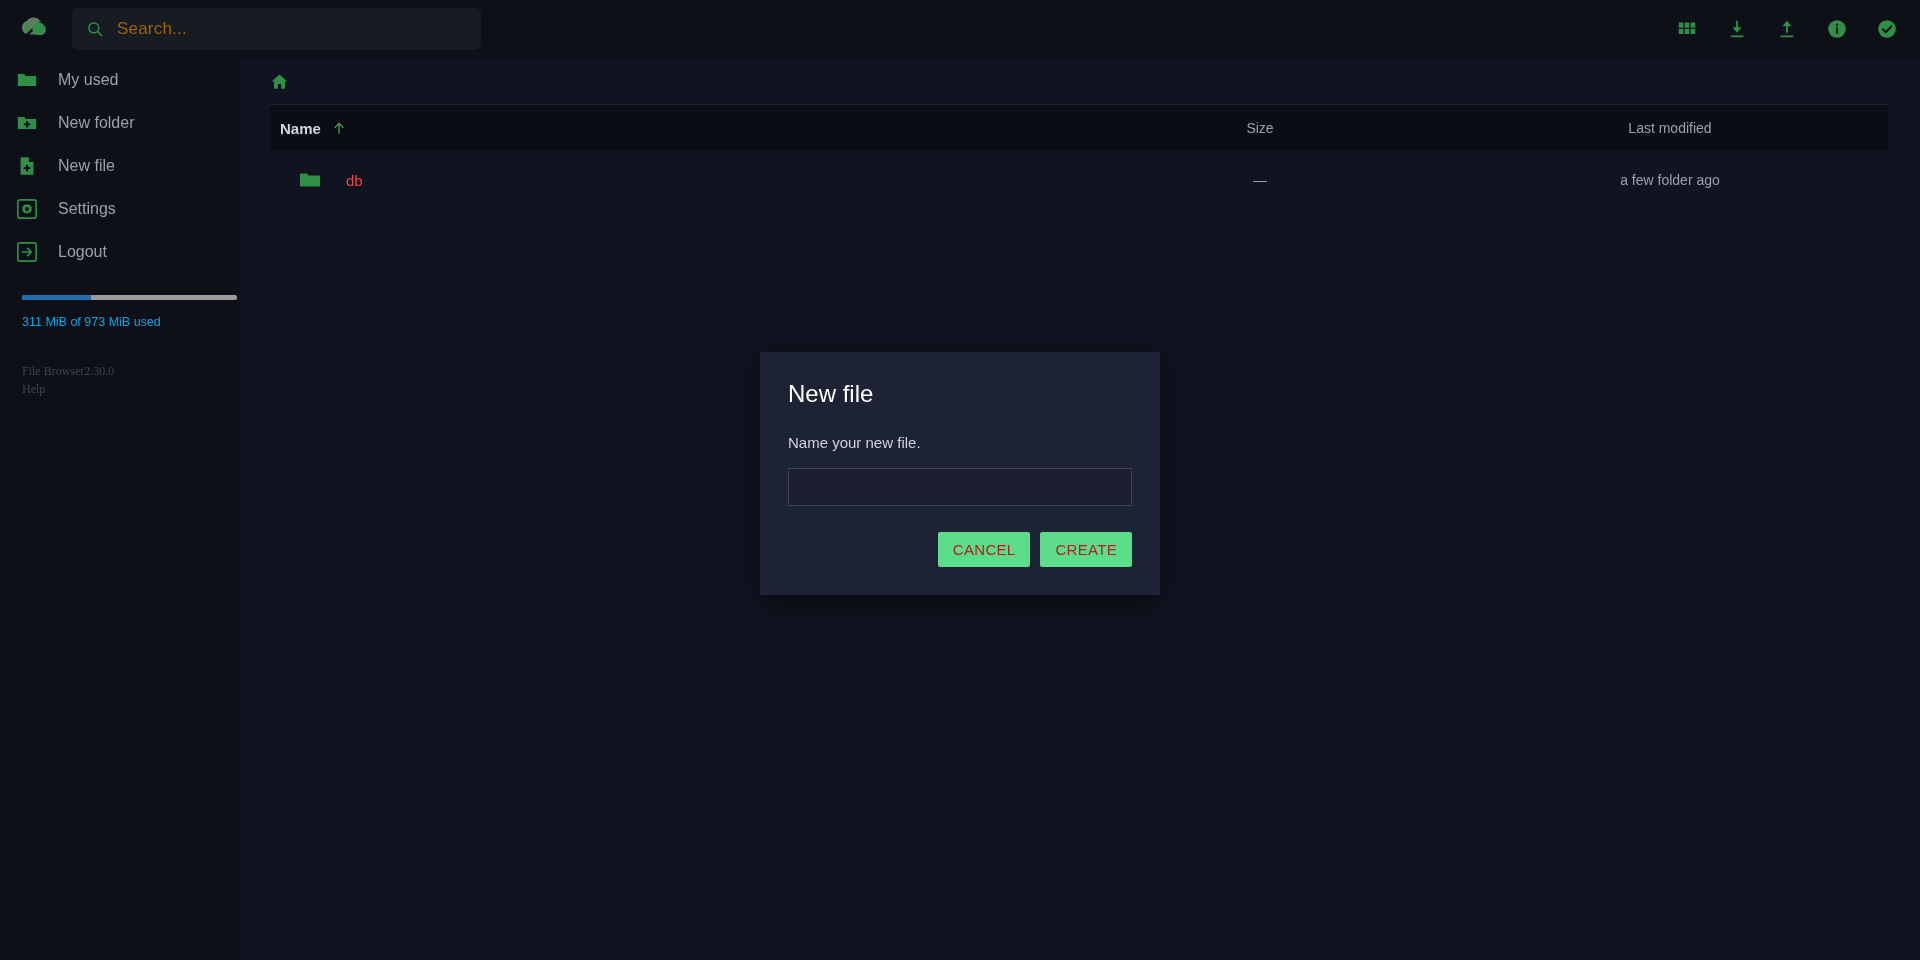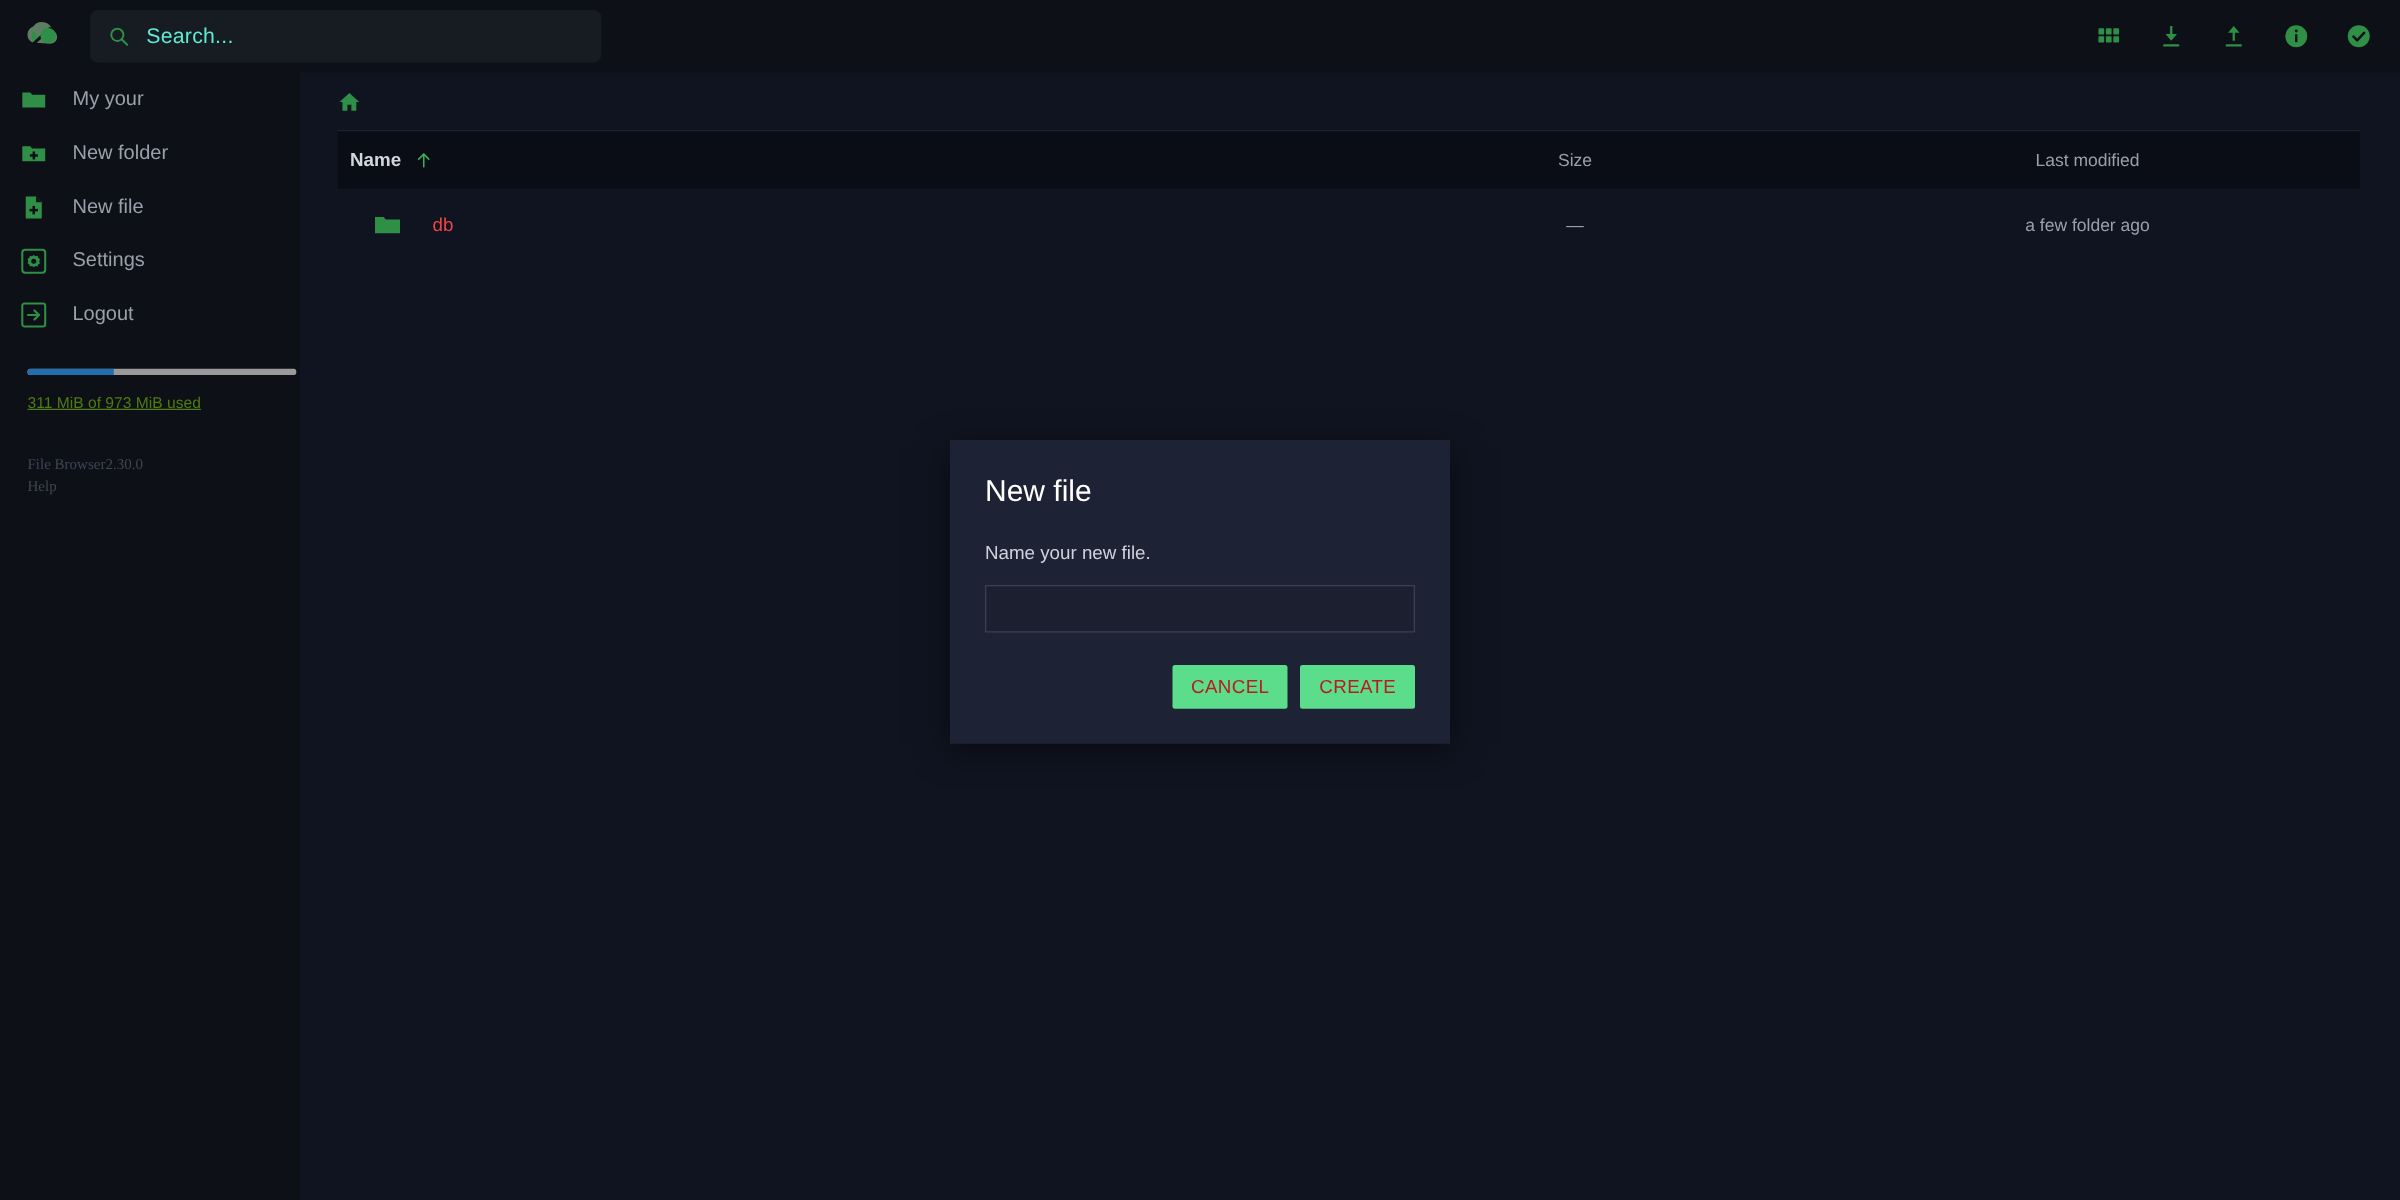--- a/index.html
+++ b/index.html
@@ -36,21 +36,21 @@
     position: relative;
     width: 409px; height: 42px;
     background: #171b22;
     border-radius: 6px;
     display: flex; align-items: center;
     padding: 0 14px;
     cursor: text;
   }
   .search-icon { width: 18px; height: 18px; flex: none; margin-right: 13px; }
   .search-placeholder {
-    color: #5eead4; font-size: 17px; letter-spacing: .2px;
+    color: #a16207; font-size: 17px; letter-spacing: .2px;
   }
 
   .header-actions {
     position: absolute; right: 22px; top: 0; height: 58px;
     display: flex; align-items: center; gap: 28px;
   }
   .hicon { width: 22px; height: 22px; cursor: pointer; display: block; }
 
   
   .sidebar {
@@ -66,21 +66,21 @@
   .nav-icon { width: 22px; height: 22px; flex: none; margin-right: 20px; }
   .nav-label { color: #9aa0ab; font-size: 16px; }
 
   .storage { margin-top: 22px; padding: 0 22px 0 22px; }
   .progress-track {
     width: 215px; height: 5px; background: #9a9a9a; border-radius: 2px;
     overflow: hidden;
   }
   .progress-fill { height: 100%; background: #1f6fb2; }
   .storage-text {
-    margin-top: 15px; color: #4d7c0f; font-size: 12.5px; text-decoration: underline;
+    margin-top: 15px; color: #0ea5e9; font-size: 12.5px;
   }
   .footer {
     margin-top: 33px; padding-left: 22px;
   }
   .footer a {
     display: block; color: #3f4553; font-size: 12px;
     text-decoration: none; line-height: 1.5; font-family: Liberation Serif, serif;
   }
 
   
@@ -228,21 +228,21 @@
   </div>
 
   <div class="sidebar">
 
     <div class="nav-item">
       <span class="nav-icon">
         <svg width="22" height="22" viewBox="0 0 24 24" fill="#2f8f46">
           <path d="M2 5.5 h7 l1.6 2 h11.4 v11 h-20 z" rx="1"></path>
         </svg>
       </span>
-      <span class="nav-label">My your</span>
+      <span class="nav-label">My used</span>
     </div>
 
     <div class="nav-item">
       <span class="nav-icon">
         <svg width="22" height="22" viewBox="0 0 24 24">
           <path d="M2 5.5 h7 l1.6 2 h11.4 v11 h-20 z" fill="#2f8f46"></path>
           <rect x="11" y="10" width="2.2" height="7" fill="#0d1017"></rect>
           <rect x="8.6" y="12.4" width="7" height="2.2" fill="#0d1017"></rect>
         </svg>
       </span>

